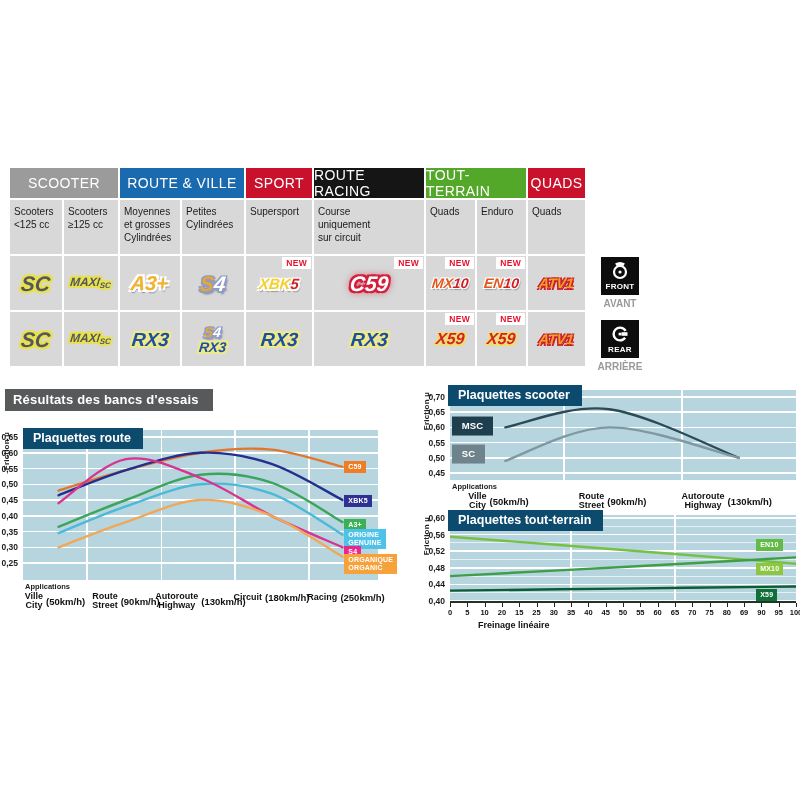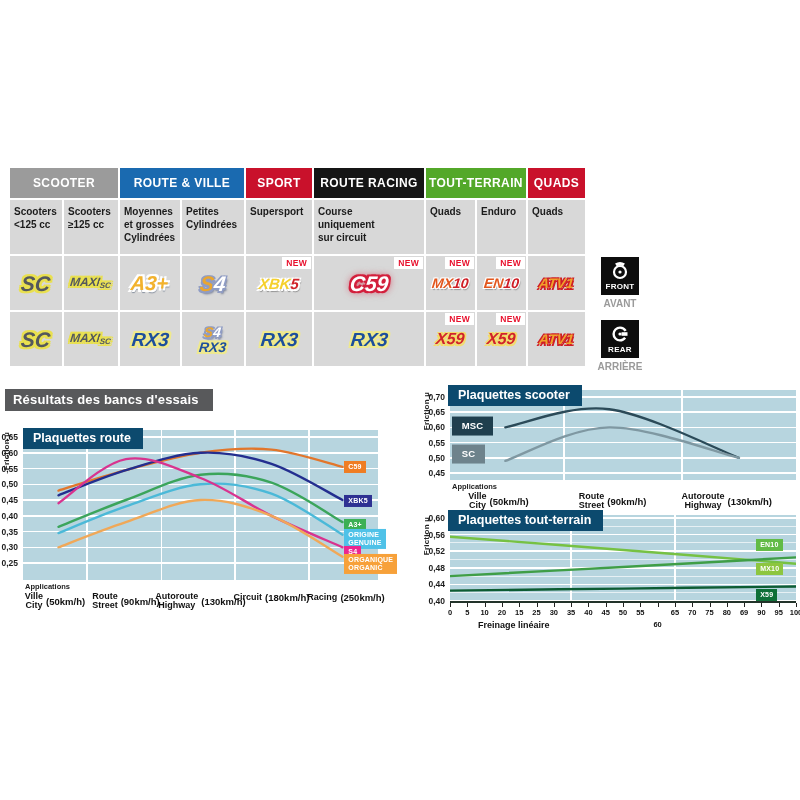--- a/index.html
+++ b/index.html
@@ -13,25 +13,25 @@
   
   #product-table{
     position:absolute;left:10px;top:168px;width:575px;
     display:grid;
     grid-template-columns:52px 54px 60px 62px 66px 110px 49px 49px 57px;
     grid-auto-rows:auto;
     gap:2px;
   }
   .cat{
     height:30px;display:flex;align-items:center;justify-content:center;
-    color:#fff;font-weight:700;font-size:12px;letter-spacing:.4px;
+    color:#fff;font-weight:400;font-size:14px;letter-spacing:.4px;
   }
   .colh{
     background:#d8d8d8;height:54px;box-sizing:border-box;
-    padding:5px 4px;font-size:10px;font-weight:700;color:#1b1b1b;
+    padding:5px 4px;font-size:10px;font-weight:400;color:#1b1b1b;
     line-height:1.3;white-space:pre-line;
   }
   .cell{
     background:#d8d8d8;height:54px;position:relative;
     display:flex;flex-direction:column;align-items:center;justify-content:center;gap:1px;
   }
   .new{
     position:absolute;top:1px;right:1px;background:#fff;color:#e8112d;
     font-size:8.5px;font-weight:900;padding:1px 4px;letter-spacing:.3px;
   }
@@ -463,21 +463,21 @@
     <span class="xnum" style="left: 151.1px; top: 101px;">35</span>
     <div class="tkmark" style="left: 168.4px; top: 95px;"></div>
     <span class="xnum" style="left: 168.4px; top: 101px;">40</span>
     <div class="tkmark" style="left: 185.7px; top: 95px;"></div>
     <span class="xnum" style="left: 185.7px; top: 101px;">45</span>
     <div class="tkmark" style="left: 203px; top: 95px;"></div>
     <span class="xnum" style="left: 203px; top: 101px;">50</span>
     <div class="tkmark" style="left: 220.3px; top: 95px;"></div>
     <span class="xnum" style="left: 220.3px; top: 101px;">55</span>
     <div class="tkmark" style="left: 237.6px; top: 95px;"></div>
-    <span class="xnum" style="left: 237.6px; top: 113px;">60</span>
+    <span class="xnum" style="left: 237.6px; top: 101px;">60</span>
     <div class="tkmark" style="left: 254.9px; top: 95px;"></div>
     <span class="xnum" style="left: 254.9px; top: 101px;">65</span>
     <div class="tkmark" style="left: 272.2px; top: 95px;"></div>
     <span class="xnum" style="left: 272.2px; top: 101px;">70</span>
     <div class="tkmark" style="left: 289.5px; top: 95px;"></div>
     <span class="xnum" style="left: 289.5px; top: 101px;">75</span>
     <div class="tkmark" style="left: 306.8px; top: 95px;"></div>
     <span class="xnum" style="left: 306.8px; top: 101px;">80</span>
     <div class="tkmark" style="left: 324.1px; top: 95px;"></div>
     <span class="xnum" style="left: 324.1px; top: 101px;">69</span>

